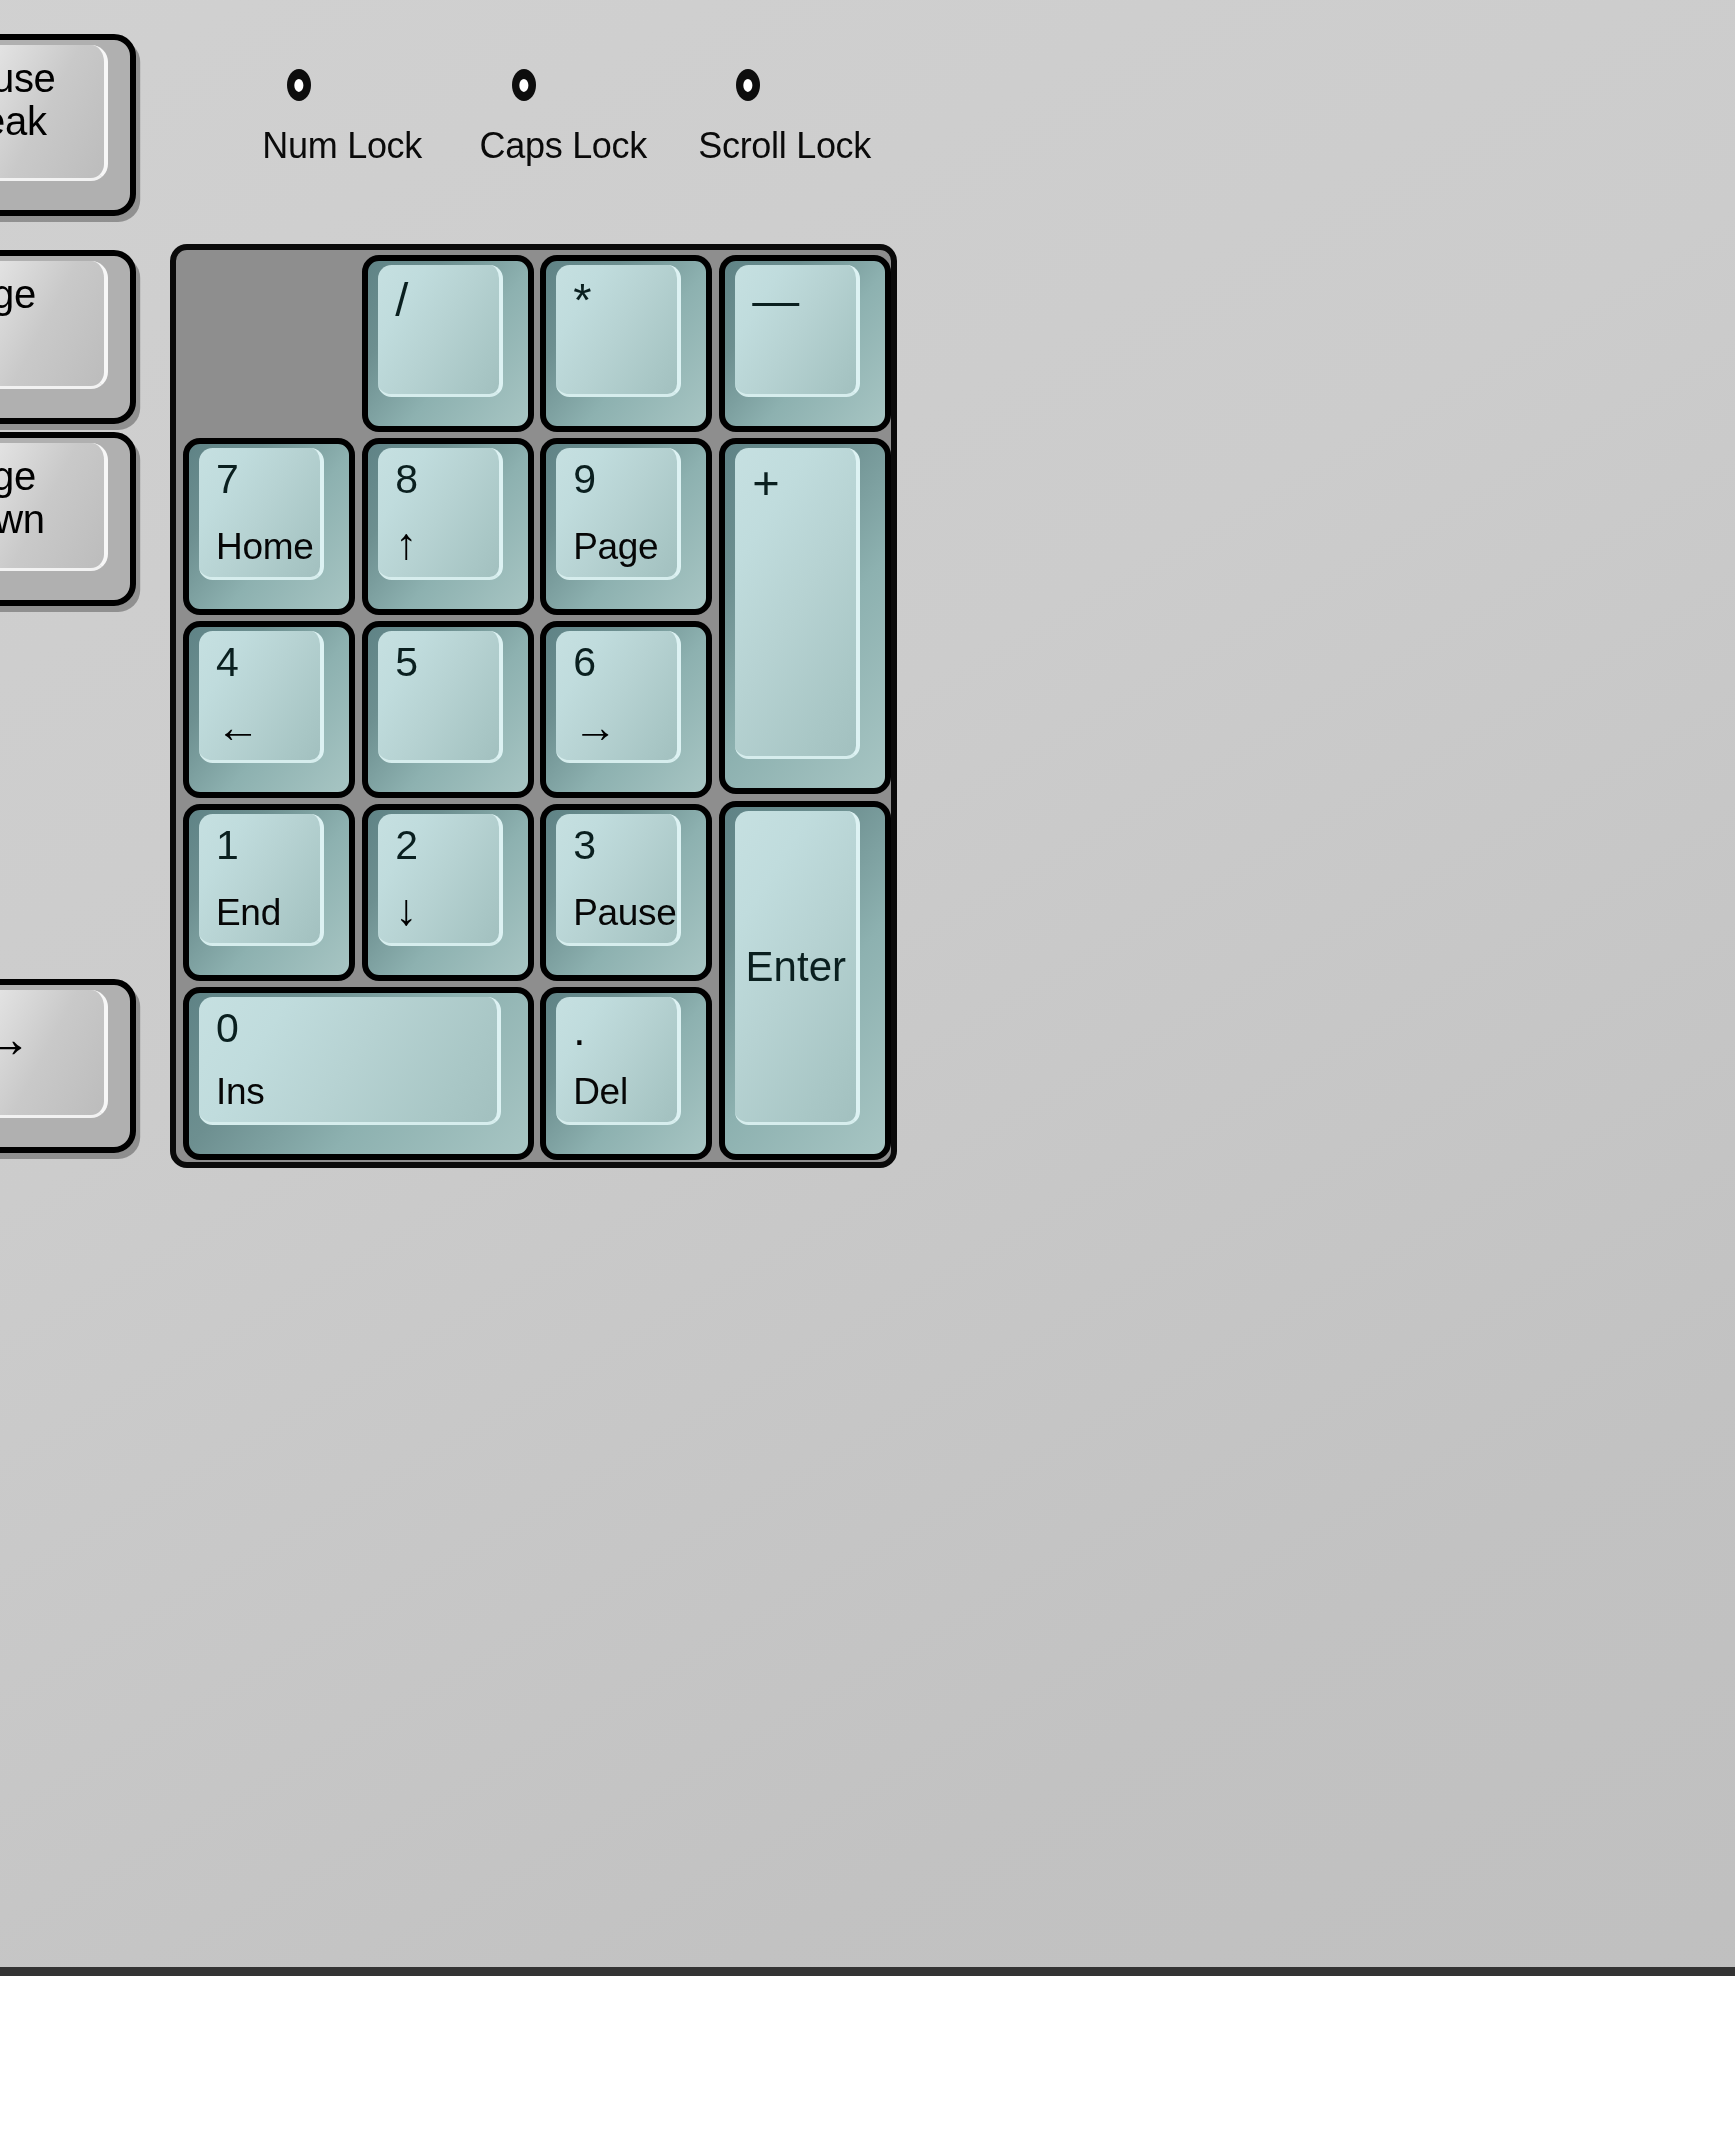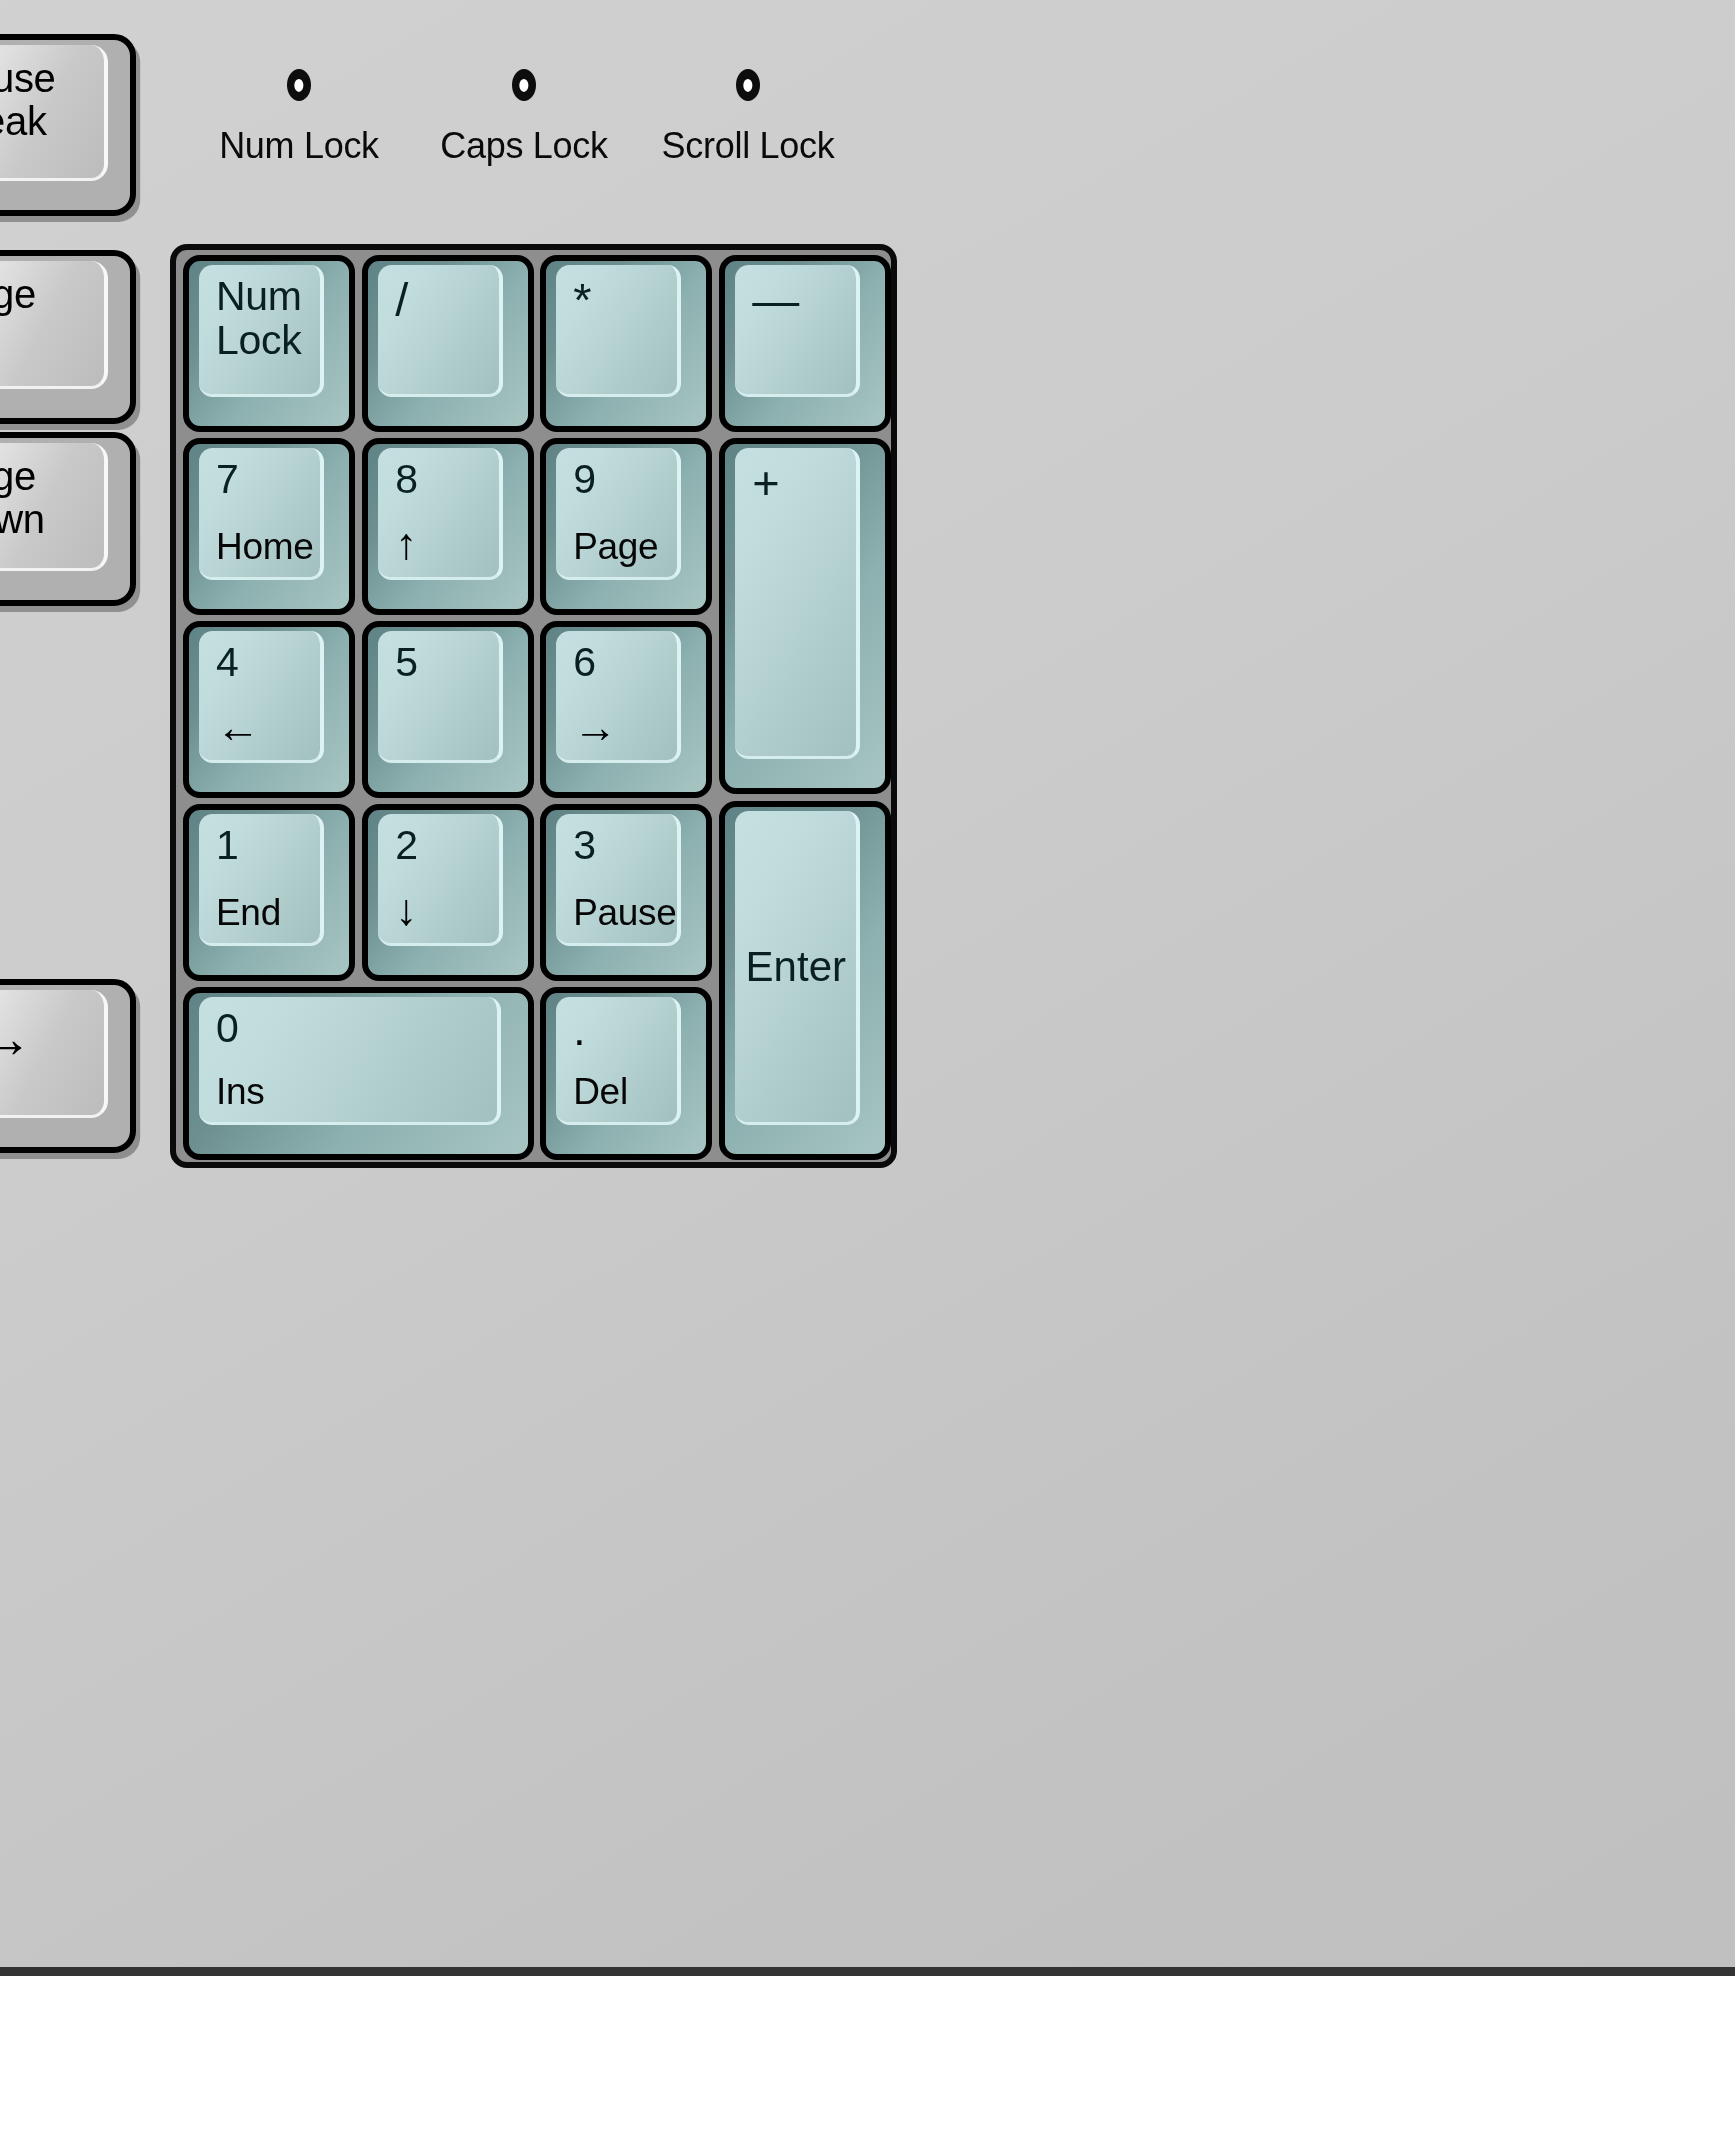--- a/index.html
+++ b/index.html
@@ -11,21 +11,21 @@
     position:absolute; left:-339px; top:-203px; width:2424px; height:2170px;
     background:linear-gradient(150deg,#d2d2d2 0%,#cccccc 45%,#c2c2c2 78%,#bfbfbf 100%);
     border-right:9.3px solid #333333;
     border-bottom:9.3px solid #333333;
     border-top-right-radius:127px;
     border-bottom-right-radius:161px;
   }
 
   
   #leds{position:absolute; left:0; top:0; width:1736px; height:280px;}
-  .led-group{position:absolute; text-align:center;}
+  .led-group{position:absolute; text-align:right;}
   .led-lamp{
     width:24px;height:32px;border-radius:50%;
     background:#0d0d0d;margin:0 auto;position:relative;
   }
   .led-lamp::after{
     content:"";position:absolute;left:50%;top:50%;
     width:9.3px;height:12.7px;border-radius:50%;
     background:#ffffff;transform:translate(-50%,-48%);
   }
   .led-label{
@@ -157,28 +157,20 @@
 </div>
 
 <div class="gkey" style="left:-76px; top:979px; width:212px; height:174px;">
   <div class="gcap">
     <div class="gcenter">→</div>
   </div>
 </div>
 
 <div id="numpad">
 
-  <div class="nkey" style="left:6.8px; top:5.1px; width:172px; height:177px;">
-    <div class="ncap">
-      <div class="nlabel-top">
-        <div>Num</div>
-        <div>Lock</div>
-      </div>
-    </div>
-  </div>
 
   <div class="nkey" style="left:186px; top:5.1px; width:172px; height:177px;">
     <div class="ncap">
       <div class="nlabel-top glyph-big">/</div>
     </div>
   </div>
 
   <div class="nkey" style="left:364px; top:5.1px; width:172px; height:177px;">
     <div class="ncap">
       <div class="nlabel-top glyph-big">*</div>

